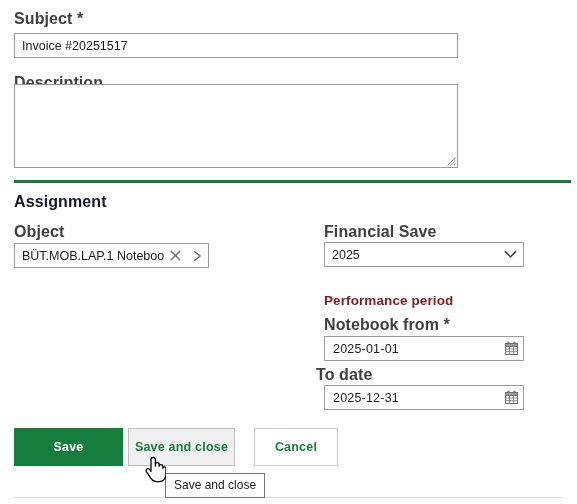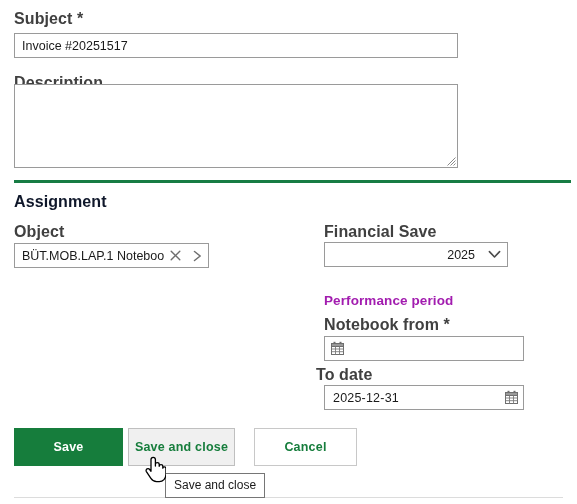--- a/index.html
+++ b/index.html
@@ -38,21 +38,21 @@
     font-size: 16px;
     font-weight: bold;
     color: #0f172a;
     line-height: 20px;
     letter-spacing: 0.1px;
   }
 
   .sub-title {
     font-size: 13.5px;
     font-weight: bold;
-    color: #a21caf;
+    color: #7f1d1d;
     line-height: 18px;
     letter-spacing: 0.1px;
   }
 
   
   .text-input {
     box-sizing: border-box;
     border: 1px solid #9a9a9a;
     background: #ffffff;
     font-family: "Liberation Sans", sans-serif;
@@ -273,34 +273,35 @@
     </span>
     <span class="lookup-btn">
       <svg width="11" height="12" viewBox="0 0 11 12">
         <polyline points="2.5,1.5 8.2,6 2.5,10.5" fill="none" stroke="#6e6e6e" stroke-width="1.5" stroke-linecap="round" stroke-linejoin="round"></polyline>
       </svg>
     </span>
   </div>
 
   <div class="field-label" style="position:absolute; left:324px; top:224px;">Financial Save</div>
 
-  <div class="select-box" style="left:324px; top:242px; width:184px; height:25px;text-align:right;">
+  <div class="select-box" style="left:324px; top:242px; width:200px; height:25px;">
     <span class="select-value">2025</span>
     <span class="select-arrow">
       <svg width="13" height="9" viewBox="0 0 13 9">
         <polyline points="1.4,1.6 6.5,7 11.6,1.6" fill="none" stroke="#4a4a4a" stroke-width="1.6" stroke-linecap="round" stroke-linejoin="round"></polyline>
       </svg>
     </span>
   </div>
 
   <div class="sub-title" style="position:absolute; left:324px; top:292px;">Performance period</div>
 
   <div class="field-label" style="position:absolute; left:324px; top:317px;">Notebook from *</div>
 
   <div class="date-box" style="left:324px; top:336px; width:200px; height:25px;">
+    <span class="date-value">2025-01-01</span>
     <span class="date-icon-btn">
       <svg width="15" height="15" viewBox="0 0 15 15">
         <rect x="1.5" y="2.5" width="12" height="11" fill="#ffffff" stroke="#6e6e6e" stroke-width="1"></rect>
         <rect x="1.5" y="2.5" width="12" height="3" fill="#9a9a9a" stroke="#6e6e6e" stroke-width="1"></rect>
         <rect x="3.5" y="0.8" width="2" height="2.2" fill="#6e6e6e"></rect>
         <rect x="9.5" y="0.8" width="2" height="2.2" fill="#6e6e6e"></rect>
         <g stroke="#7a7a7a" stroke-width="0.9">
           <line x1="1.5" y1="8" x2="13.5" y2="8"></line>
           <line x1="1.5" y1="10.7" x2="13.5" y2="10.7"></line>
           <line x1="5.5" y1="5.5" x2="5.5" y2="13.5"></line>
@@ -327,21 +328,21 @@
           <line x1="9.5" y1="5.5" x2="9.5" y2="13.5"></line>
         </g>
       </svg>
     </span>
   </div>
 
   <div class="btn btn-primary" style="left:14px; top:428px; width:109px;">Save</div>
 
   <div class="btn btn-secondary is-hover" style="left:128px; top:428px; width:107px;">Save and close</div>
 
-  <div class="btn btn-secondary" style="left:254px; top:428px; width:103px;">Cancel</div>
+  <div class="btn btn-secondary" style="left:254px; top:428px; width:84px;">Cancel</div>
 
   <div class="bottom-rule"></div>
 
   <div class="tooltip" style="left:165px; top:473px;">Save and close</div>
 
   <div class="cursor" style="left:144px; top:455px;">
     <svg width="22" height="28" viewBox="0 0 22 28">
       <path d="M7.0,14.0 L7.0,4.6 C7.0,3.2 8.0,2.3 9.2,2.3
                C10.4,2.3 11.4,3.2 11.4,4.6 L11.4,11.0
                L11.4,9.4 C11.4,8.3 12.3,7.6 13.3,7.6

